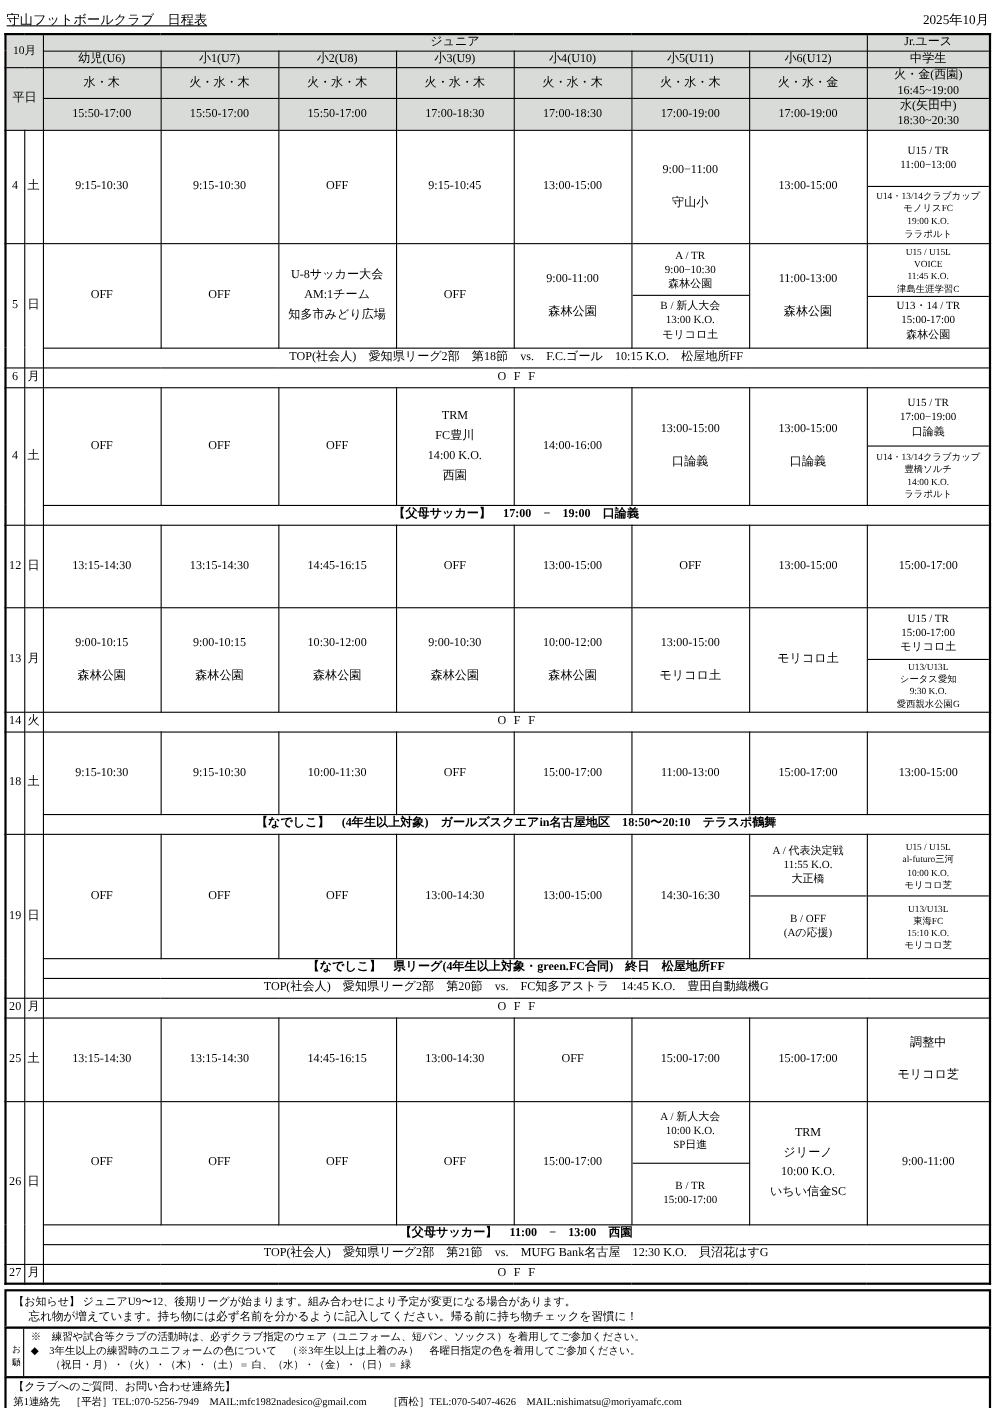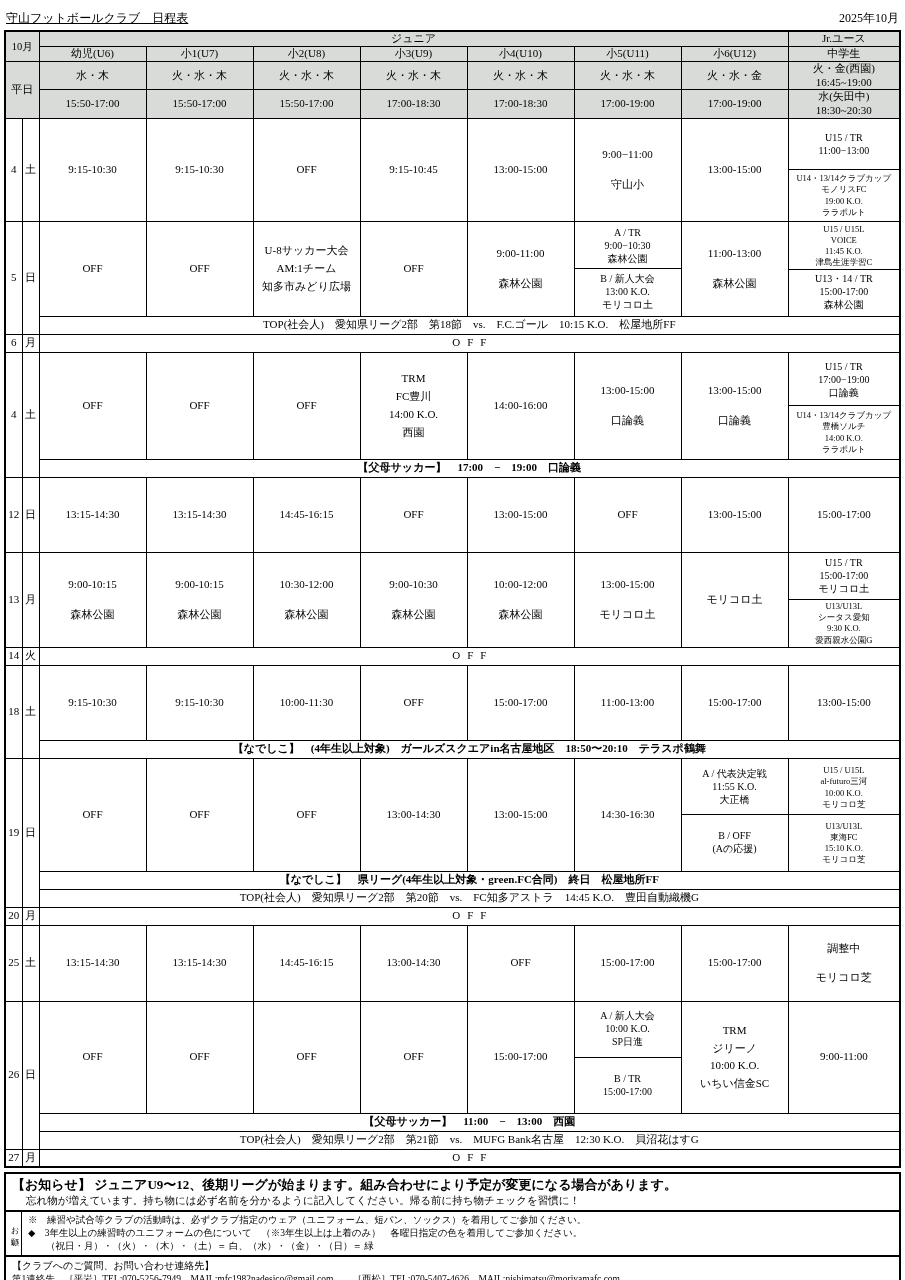--- a/index.html
+++ b/index.html
@@ -33,21 +33,21 @@
   .split { display:flex; flex-direction:column; }
   .part { flex:1; display:flex; flex-direction:column; justify-content:center;
     align-items:center; font-size:10px; line-height:1.2; padding:1px; }
   .part .ln + .ln { margin-top:1px; }
   .part.pb { border-top:1px solid #000; }
   .part.sm { font-size:8.5px; }
 
   .boxes { width:897px; margin-top:4px; }
   .box { border:2px solid #000; padding:2px 6px; font-size:10.5px; background:#fff; }
   .box + .box { margin-top:-2px; }
-  .notice-l1 { font-weight:bold; font-size:13px; }
+  .notice-l1 { font-weight:normal; font-size:10px; }
   .notice-l2 { padding-left:14px; }
   .box.req { display:flex; padding:0; }
   .req-label { width:16px; border-right:1px solid #000; display:flex; align-items:center;
     justify-content:center; writing-mode:vertical-rl; font-size:8px; letter-spacing:2px; }
   .req-lines { flex:1; padding:2px 6px; font-size:9.5px; line-height:1.35; }
   .req-lines .indent { padding-left:18px; }
   .contact { font-size:9.5px; line-height:1.4; }
   .contact .c-title { font-size:10px; }
 </style>
 </head>

